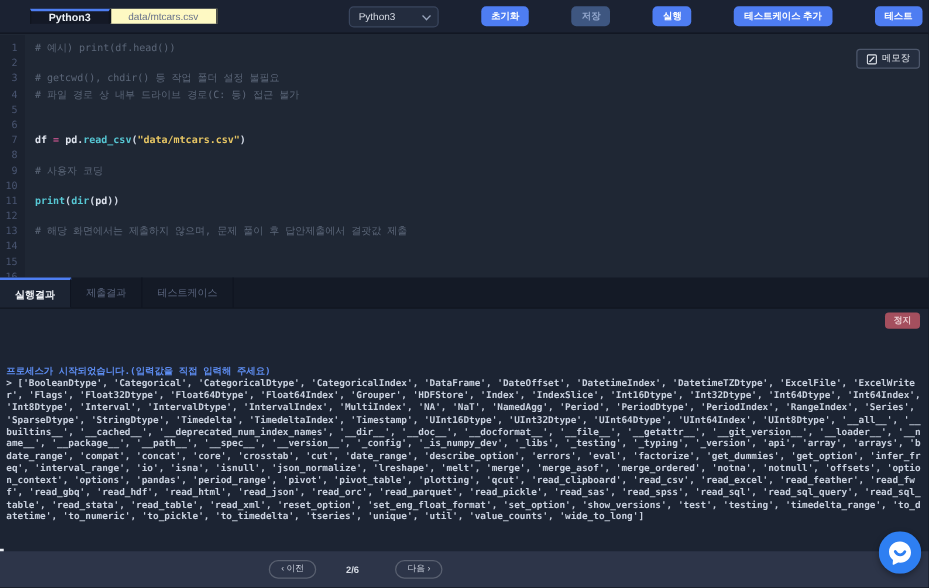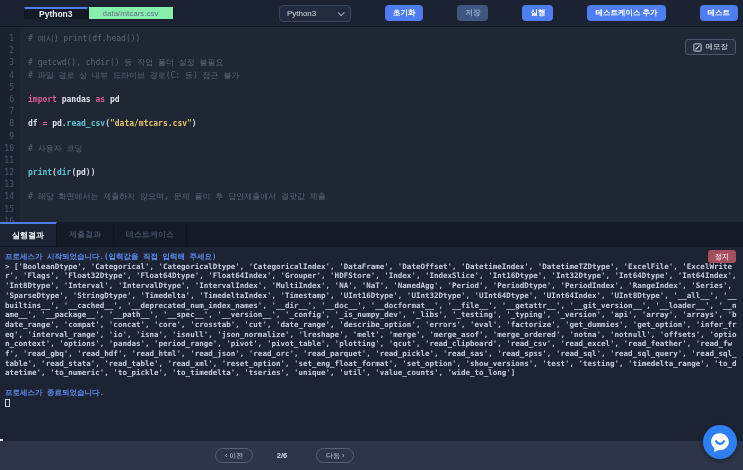--- a/index.html
+++ b/index.html
@@ -11,21 +11,21 @@
   }
   
   .topbar {
     position:absolute; left:0; top:0; width:743px; height:27px;
     background:#1b2232; border-bottom:1px solid #10151f;
     display:flex; align-items:center;
   }
   .tabs { display:flex; align-items:stretch; padding-left:24px; }
   .etab {
     display:flex; align-items:center; padding:0 14px; font-size:8px;
-    color:#67718a; background:#86efac; border-right:1px solid #10151f;
+    color:#67718a; background:#fef9c3; border-right:1px solid #10151f;
     border-left:1px solid #10151f; cursor:pointer; position:relative;
   }
   .etab.active {
     background:#141926; color:#e9edf4; font-weight:bold; font-size:8.5px;
     border-top:2px solid #4e7ef1;
   }
   .topbar-right {
     margin-left:auto; display:flex; align-items:center; gap:5px; padding-right:5px;
   }
   .lang-select {
@@ -79,21 +79,21 @@
     background:#1c2433; color:#eef1f6; font-weight:bold;
     border-top:2px solid #4e7ef1;
   }
   
   .console {
     position:absolute; left:0; top:247px; width:743px; height:194px;
     background:#1c2433; padding:5px 5px 0 5px; overflow:hidden;
     font-family:"DejaVu Sans Mono", monospace; font-size:7.5px; font-weight:bold;
     line-height:9.7px;
   }
-  .con-info { color:#5d8cf0; }
+  .con-info { color:#5d8cf0;margin-top:40px; }
   .con-out  { color:#c9d1df; word-break:break-all; white-space:pre-wrap; }
   .stop-btn {
     position:absolute; right:7px; top:3px; height:13px; padding:0 7px;
     background:#a44f5e; border:none; border-radius:3px; color:#eccfd3;
     font-size:7px; font-weight:bold; font-family:"Liberation Sans", sans-serif;
     line-height:13px; cursor:pointer;
   }
   .cursor-box {
     display:inline-block; width:4.5px; height:8px; border:1px solid #c8cfdb;
     margin-top:1px;
@@ -162,21 +162,20 @@
         <div>14</div>
         <div>15</div>
         <div>16</div>
       </div>
     <div class="code-area">
         <div class="cline"><span class="tok-c"># 예시) print(df.head())</span></div>
         <div class="cline"></div>
         <div class="cline"><span class="tok-c"># getcwd(), chdir() 등 작업 폴더 설정 불필요</span></div>
         <div class="cline"><span class="tok-c"># 파일 경로 상 내부 드라이브 경로(C: 등) 접근 불가</span></div>
         <div class="cline"></div>
-        <div class="cline"><span class="tok-k">import</span><span class="tok-p"> </span><span class="tok-i">pandas</span><span class="tok-p"> </span><span class="tok-k">as</span><span class="tok-p"> </span><span class="tok-i">pd</span></div>
         <div class="cline"></div>
         <div class="cline"><span class="tok-i">df</span><span class="tok-p"> </span><span class="tok-k">=</span><span class="tok-p"> </span><span class="tok-i">pd</span><span class="tok-p">.</span><span class="tok-f">read_csv</span><span class="tok-p">(</span><span class="tok-s">"data/mtcars.csv"</span><span class="tok-p">)</span></div>
         <div class="cline"></div>
         <div class="cline"><span class="tok-c"># 사용자 코딩</span></div>
         <div class="cline"></div>
         <div class="cline"><span class="tok-f">print</span><span class="tok-p">(</span><span class="tok-f">dir</span><span class="tok-p">(</span><span class="tok-i">pd</span><span class="tok-p">))</span></div>
         <div class="cline"></div>
         <div class="cline"><span class="tok-c"># 해당 화면에서는 제출하지 않으며, 문제 풀이 후 답안제출에서 결괏값 제출</span></div>
         <div class="cline"></div>
       </div>

